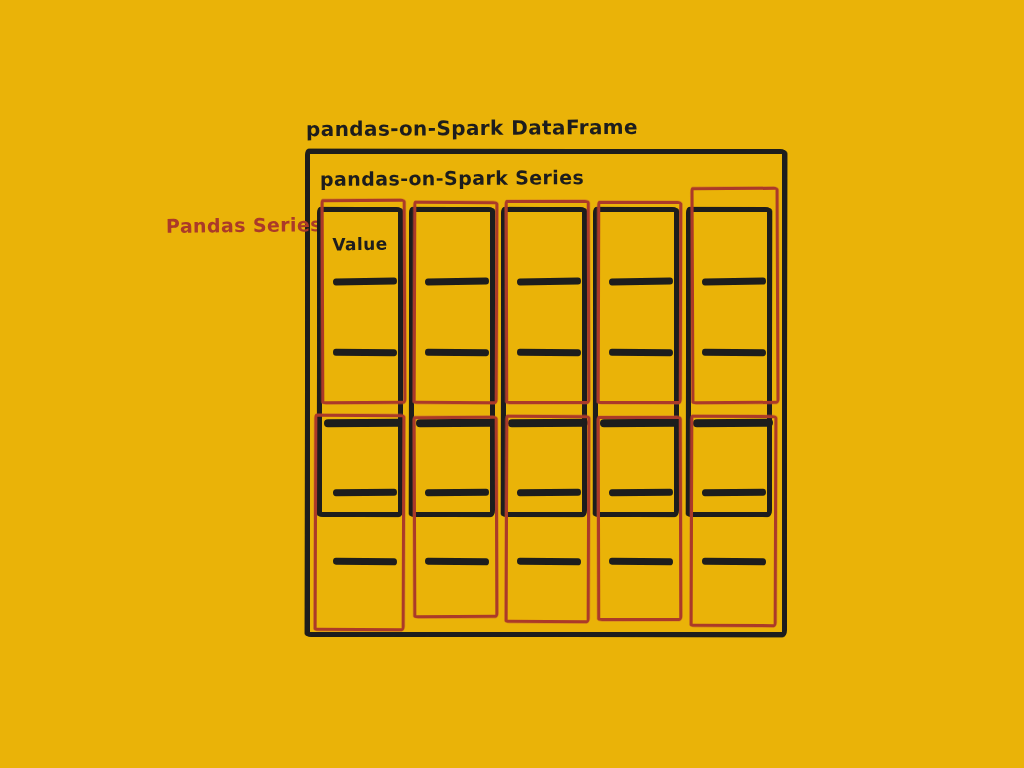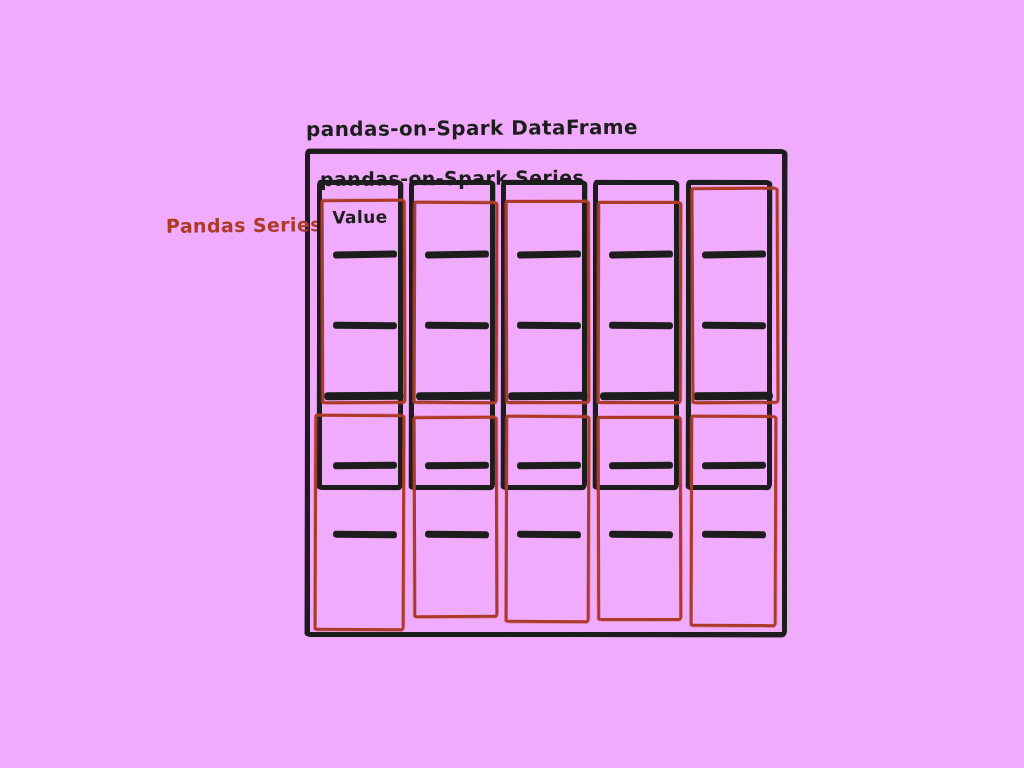--- a/index.html
+++ b/index.html
@@ -5,21 +5,21 @@
   html, body {
     margin: 0;
     padding: 0;
     background: #ffffff;
     font-family: "DejaVu Sans", sans-serif;
   }
   .canvas {
     position: relative;
     width: 1024px;
     height: 768px;
-    background: #f0abfc;
+    background: #eab308;
     overflow: hidden;
     color: #1d1d1d;
   }
   .handtext {
     position: absolute;
     font-weight: 600;
     letter-spacing: 0.4px;
     color: #1d1d1d;
     white-space: nowrap;
     transform: rotate(-0.4deg);
@@ -46,21 +46,21 @@
     position: absolute;
     inset: -5px;
     border: 1.6px solid rgba(29,29,29,0.55);
     border-radius: inherit;
     transform: rotate(0.2deg);
     pointer-events: none;
   }
 
   .frame { left: 305px; top: 149px; width: 482px; height: 488px; }
 
-  .col { top: 180px; width: 86px; height: 310px; }
+  .col { top: 207px; width: 86px; height: 310px; }
   .col-1 { left: 317px; }
   .col-2 { left: 409px; }
   .col-3 { left: 501px; }
   .col-4 { left: 593px; }
   .col-5 { left: 686px; }
 
   
   .dash {
     position: absolute;
     left: 11px;

